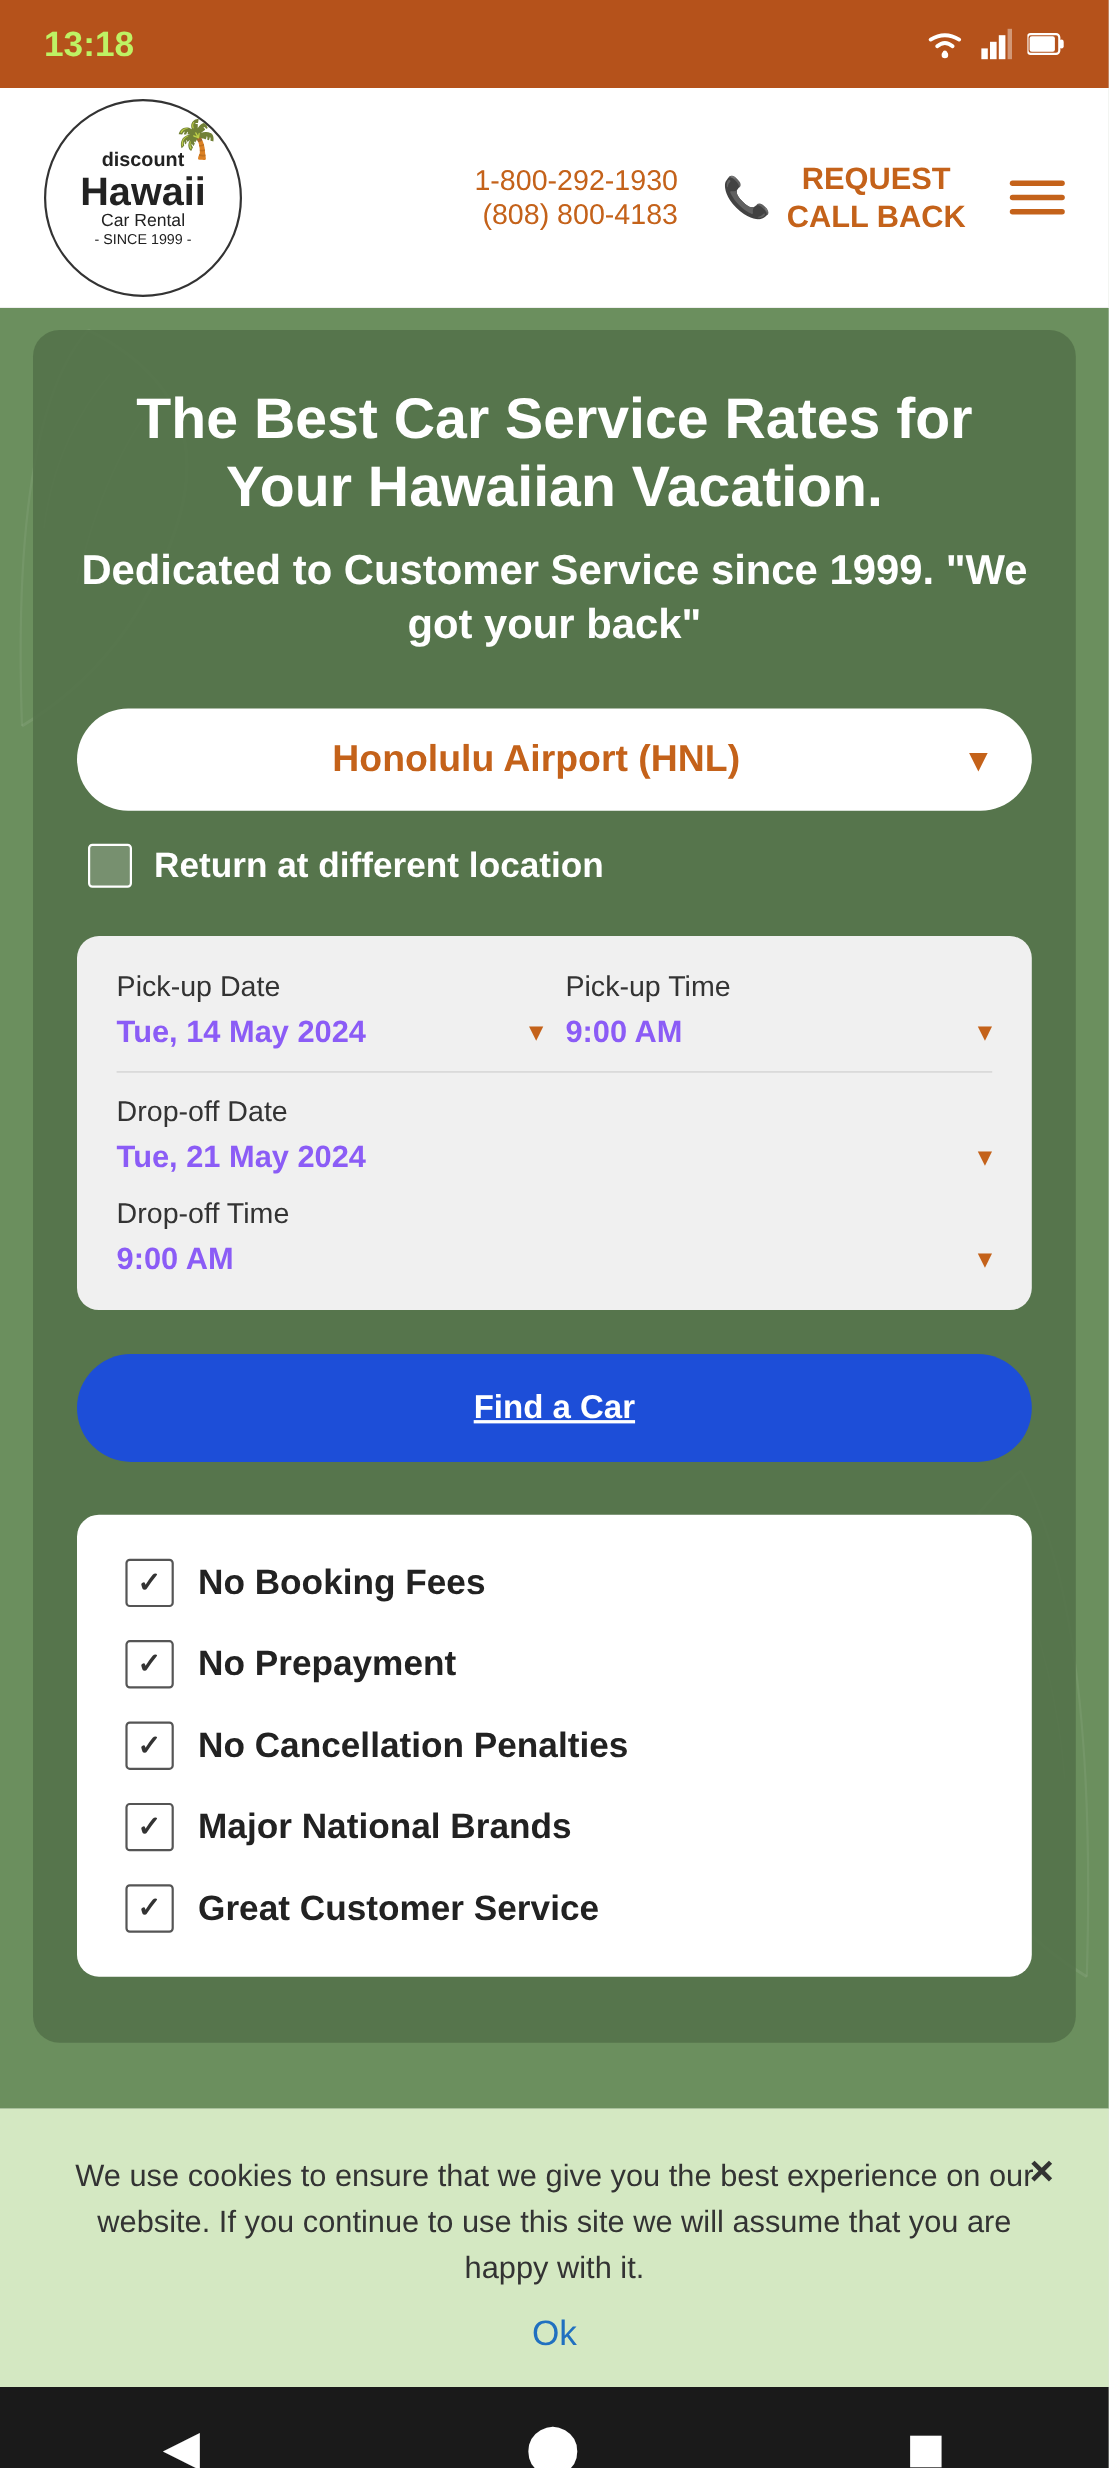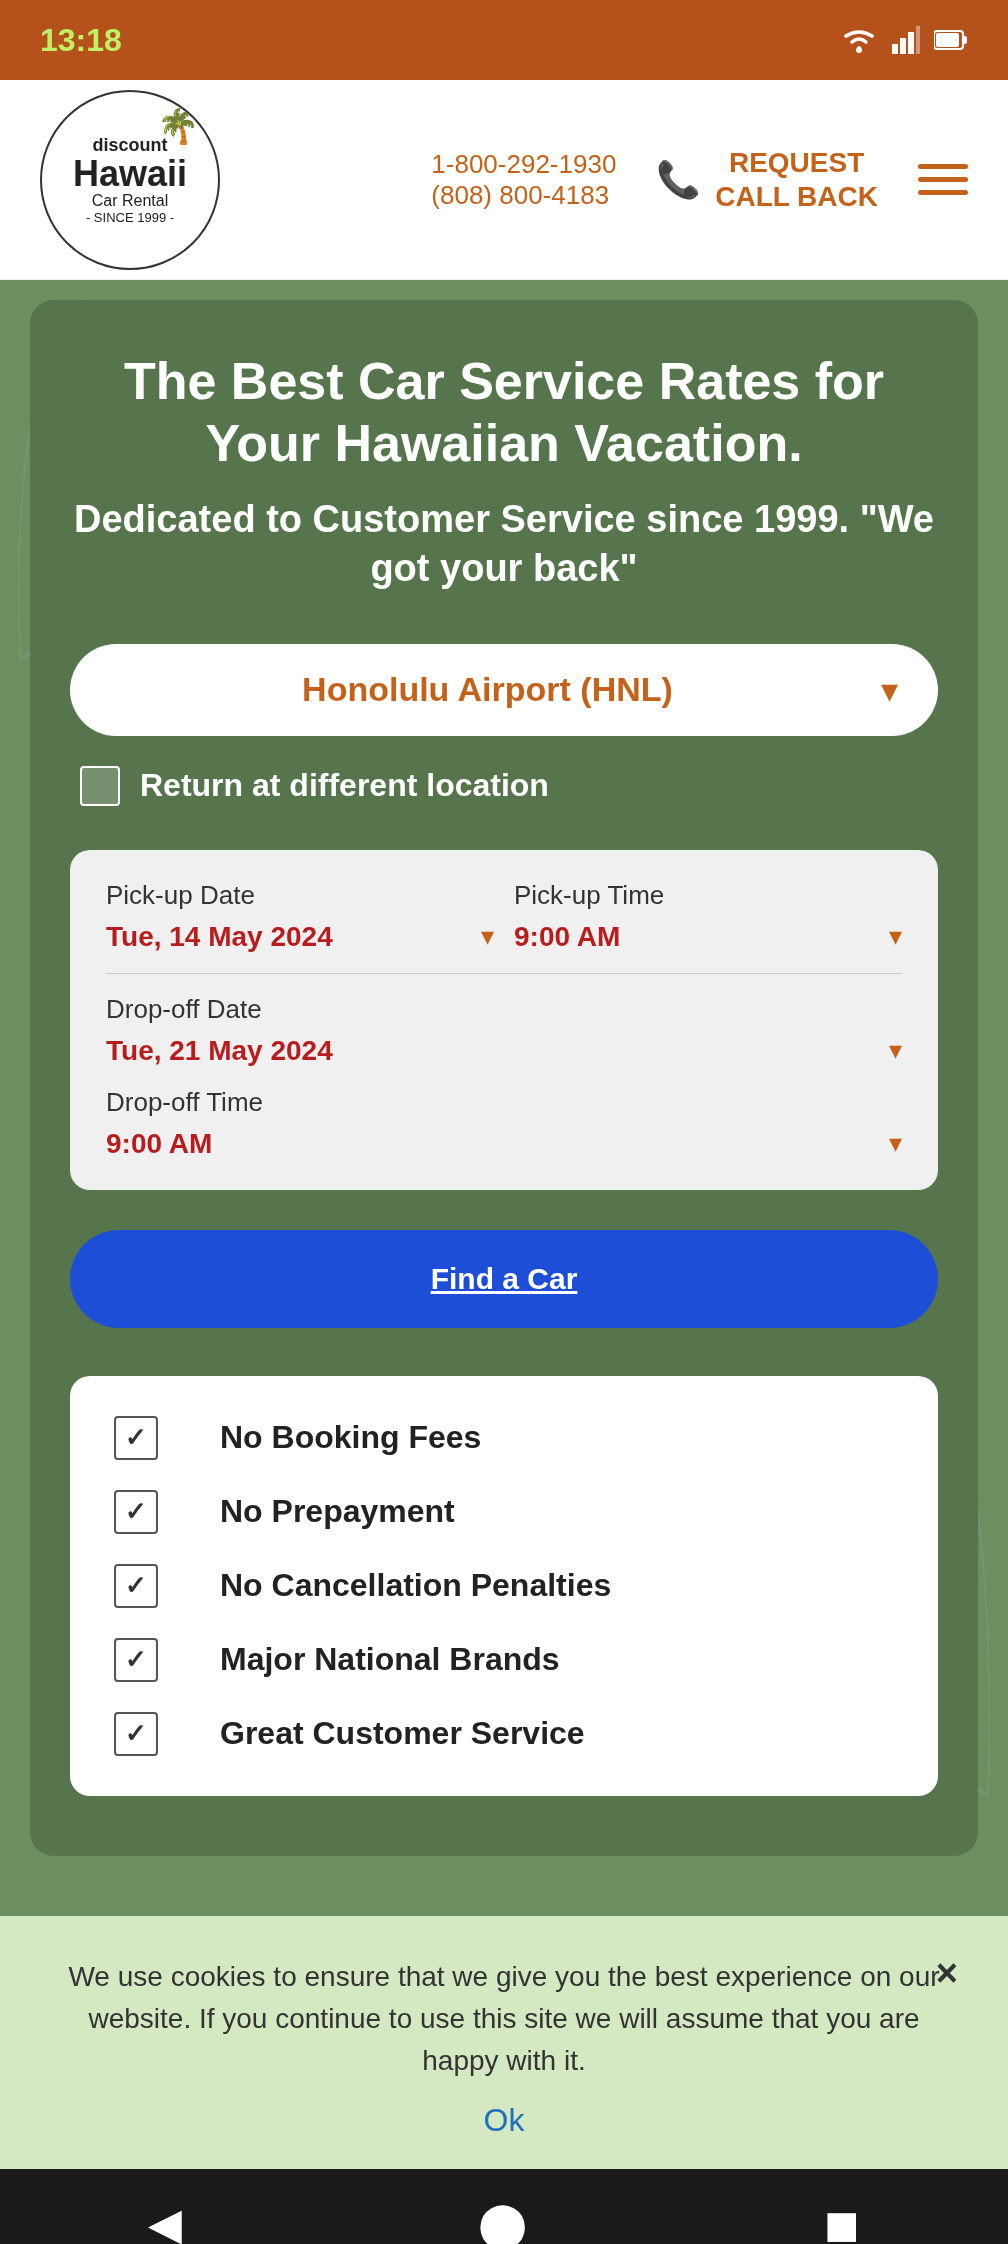--- a/index.html
+++ b/index.html
@@ -82,21 +82,21 @@
       font-size: 13px;
       color: #222;
     }
 
     .header-right {
       display: flex;
       align-items: center;
       gap: 40px;
     }
     .phone-block {
-      text-align: left;
+      text-align: right;
     }
     .phone-block a {
       display: block;
       color: #c4621a;
       font-size: 26px;
       text-decoration: none;
       font-weight: 500;
     }
     .call-back-wrap {
       display: flex;
@@ -242,21 +242,21 @@
       margin-bottom: 10px;
       display: block;
     }
     .dt-select {
       display: flex;
       align-items: center;
       justify-content: space-between;
       cursor: pointer;
     }
     .dt-value {
-      color: #b91c1c;
+      color: #8b5cf6;
       font-size: 28px;
       font-weight: 600;
     }
     .dt-chevron {
       color: #c4621a;
       font-size: 26px;
     }
     .dt-divider {
       height: 1px;
       background: #ccc;
@@ -307,21 +307,20 @@
     }
     .feature-checkbox-check {
       color: #333;
       font-size: 26px;
       font-weight: bold;
     }
     .feature-label {
       color: #222;
       font-size: 32px;
       font-weight: bold;
-      margin-left: 40px;
     }
 
     
     .cookie-banner {
       background: #d4e8c2;
       padding: 40px 50px 30px;
       position: relative;
       text-align: center;
     }
     .cookie-text {

